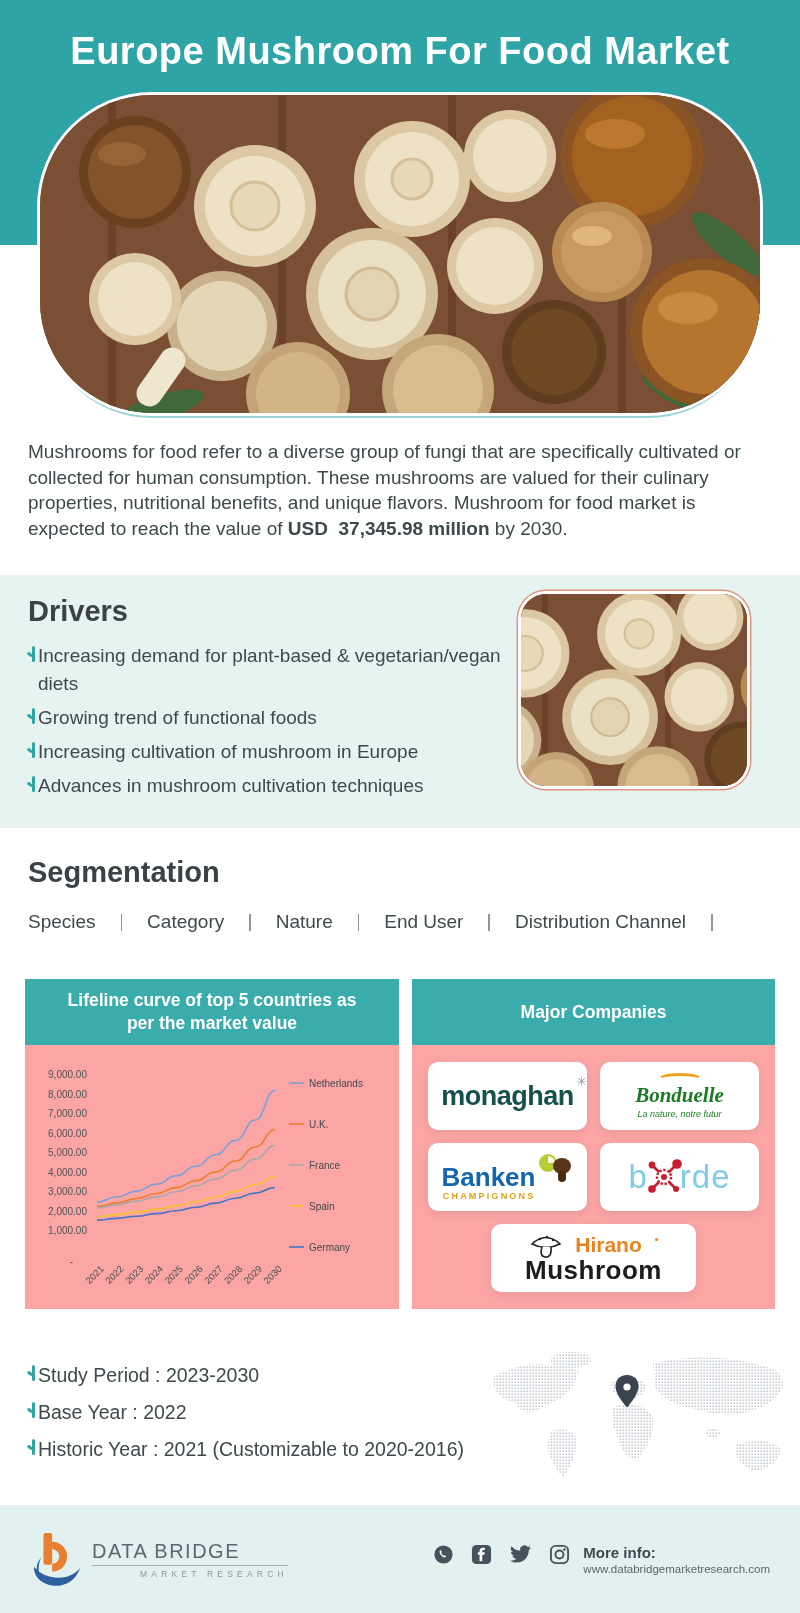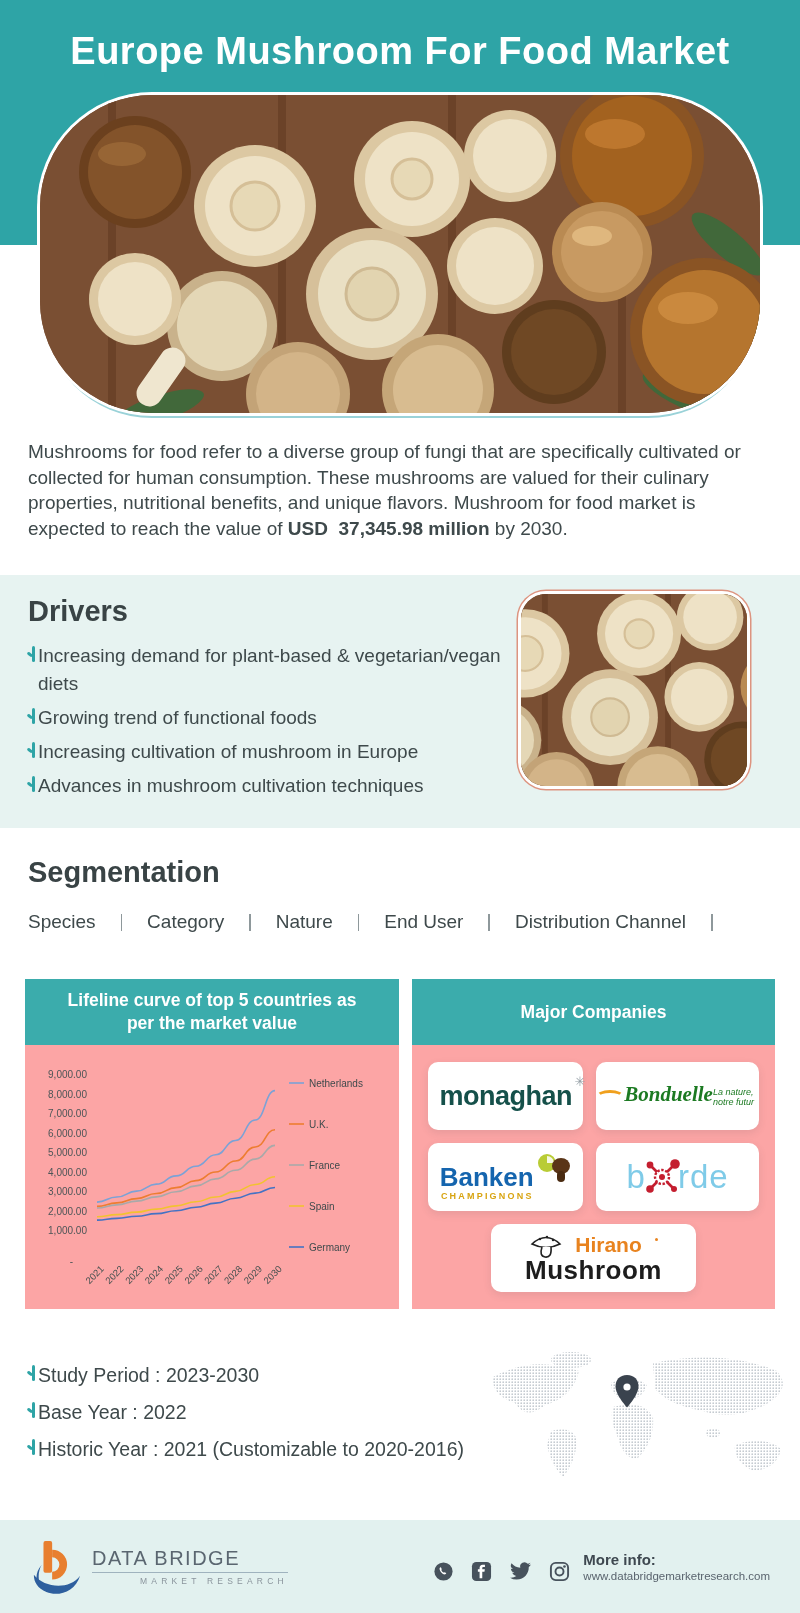--- a/index.html
+++ b/index.html
@@ -48,21 +48,21 @@
   .xtick { font-size:9.5px; fill:#45504f; }
   .ltext { font-size:10px; fill:#3f4a4c; }
 
   
   .cards { display:grid; grid-template-columns:1fr 1fr; gap:13px; padding:17px 16px; }
   .card { background:#fff; border-radius:10px; min-height:64px; display:flex; align-items:center; justify-content:center;
           box-shadow:0 3px 8px rgba(40,60,70,.10); }
   .card-hirano { grid-column:1 / 3; width:62%; justify-self:center; }
   .logo-mon { font-size:27px; font-weight:700; color:#15504A; letter-spacing:-.5px; position:relative; }
   .mon-star { position:absolute; right:-13px; top:-7px; font-size:13px; color:#97a1a8; font-weight:400; }
-  .logo-bond { display:flex; flex-direction:row; align-items:center; }
+  .logo-bond { display:flex; flex-direction:column; align-items:center; }
   .bond-arc { width:46px; height:13px; border:3px solid transparent; border-top:3.5px solid #f0a01e; border-radius:50%; }
   .bond-name { font-family:"Liberation Serif", serif; font-style:italic; font-weight:700; font-size:21px; color:#1C7A22; margin-top:-3px; }
   .bond-tag { font-size:9px; font-style:italic; color:#1C7A22; margin-top:1px; }
   .logo-banken { display:flex; align-items:flex-start; }
   .bank-name { font-size:26px; font-weight:800; color:#1565AE; line-height:26px; margin-top:10px; }
   .bank-sub { font-size:9px; font-weight:700; letter-spacing:2.2px; color:#D8A411; text-align:right; margin-top:1px; }
   .bk-icon { margin:-2px 0 0 2px; }
   .logo-borde { display:flex; align-items:center; }
   .bo-t { font-size:33px; font-weight:400; color:#7FCBE8; letter-spacing:1px; }
   .bo-icon { margin:0 -2px; }
@@ -72,25 +72,25 @@
   .hir-dot { width:3px; height:3px; background:#E8831F; border-radius:50%; margin:-10px 0 0 1px; }
   .hir-sub { font-size:26px; font-weight:700; color:#1d1d1d; margin-top:-4px; letter-spacing:.5px; }
 
   
   .study { display:flex; align-items:center; margin-top:36px; }
   .study ul { list-style:none; padding-left:28px; flex:1; }
   .study .bullet { margin-bottom:9px; font-size:19.5px; }
   .map-wrap { width:325px; margin-right:0; }
 
   
-  .footer { position:absolute; left:0; right:0; bottom:0; height:93px; background:#E2F1EF; display:flex; align-items:center; padding:0 30px; }
+  .footer { position:absolute; left:0; right:0; bottom:0; height:108px; background:#E2F1EF; display:flex; align-items:center; padding:0 30px; }
   .brand-lockup { display:flex; align-items:center; gap:10px; }
   .brand-name { font-size:20px; color:#5A6670; letter-spacing:1.5px; border-bottom:1.5px solid #9fb3be; padding-bottom:2px; }
   .brand-sub { font-size:8.5px; letter-spacing:4.2px; color:#8A949C; margin-top:3px;padding-left:48px; }
-  .footer-right { margin-left:auto; display:flex; align-items:flex-end; gap:3px; }
+  .footer-right { margin-left:auto; display:flex; align-items:flex-start; gap:3px; }
   .social { display:flex; align-items:center; gap:17px; }
   .social a { display:block; line-height:0; }
   .info-block { margin-left:10px; }
   .more-info { font-size:15px; font-weight:700; color:#3E4850; }
   .website { font-size:11.5px; color:#5A646E; text-decoration:none; display:block; margin-top:2px; }
   .hidden-defs { position:absolute; width:0; height:0; }
 </style>
 </head>
 <body>
 

